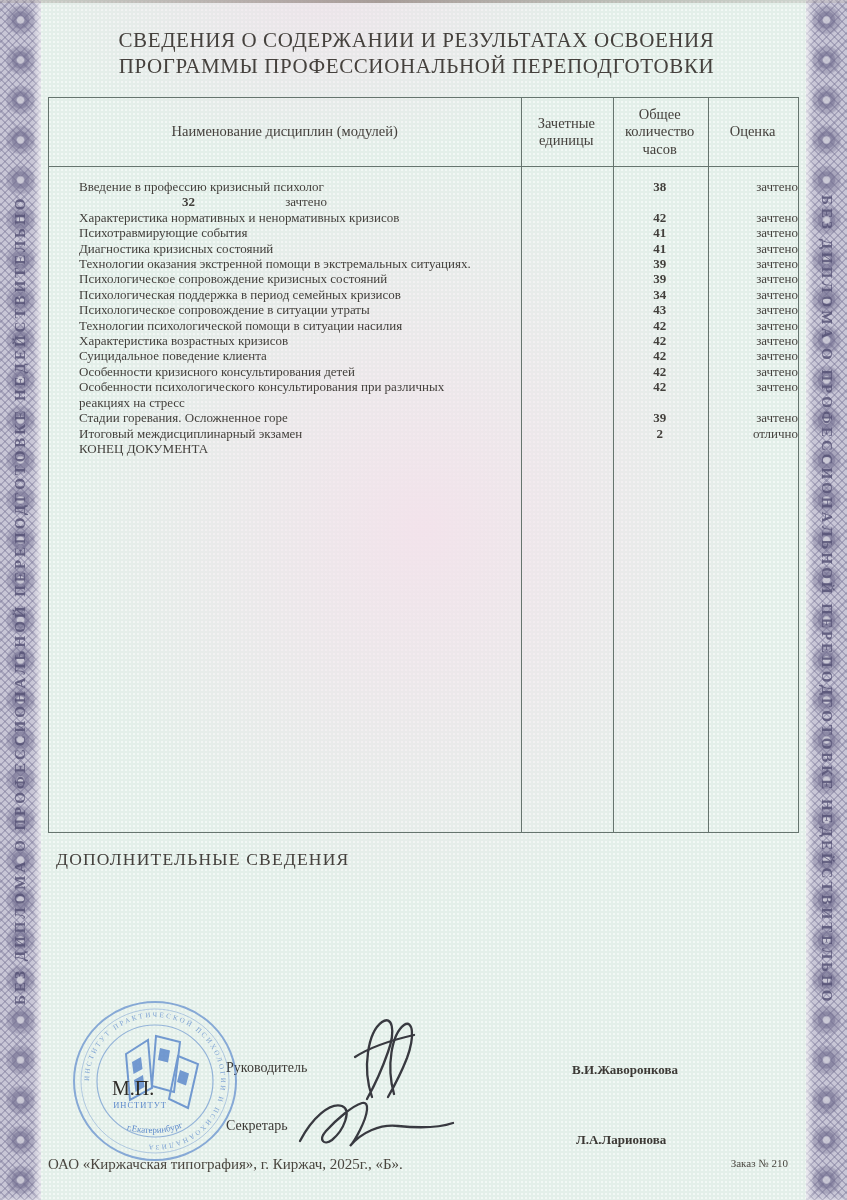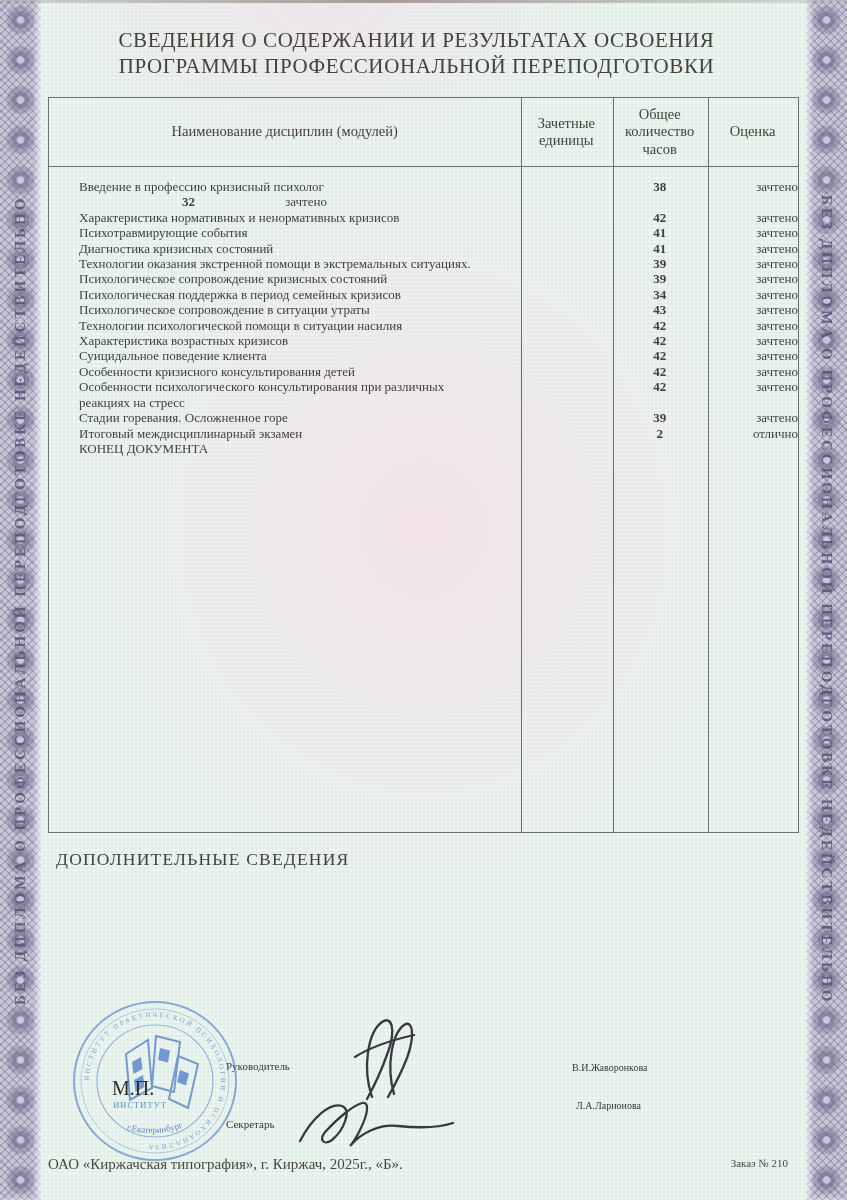--- a/index.html
+++ b/index.html
@@ -45,26 +45,26 @@
   .t-body{position:absolute;top:69px;left:0;right:0;bottom:0;padding-top:12px;
     font-size:13px;line-height:15.4px;color:#423f3b;overflow:hidden;}
   .t-row{display:flex;align-items:flex-start;}
   .c-name{width:472px;box-sizing:border-box;padding-left:30px;padding-right:26px;}
   .c-credits{width:92px;text-align:center;}
   .c-hours{width:95px;text-align:center;font-weight:bold;}
   .c-grade{width:91px;text-align:right;}
   
   .add-heading{position:absolute;left:56px;top:849px;font-size:17.5px;letter-spacing:1.2px;color:#45413d;}
   
-  .role{position:absolute;font-size:11px;color:#3c3935;font-family:Liberation Serif, serif;}
+  .role{position:absolute;font-size:14px;color:#3c3935;font-family:Liberation Serif, serif;}
   .role.director{left:226px;top:1060px;}
   .role.secretary{left:226px;top:1118px;}
-  .sig-name{position:absolute;font-size:10px;color:#3c3935;}
+  .sig-name{position:absolute;font-size:13px;color:#3c3935;font-weight:bold;}
   .sig-name.director{left:572px;top:1062px;}
-  .sig-name.secretary{left:576px;top:1100px;}
+  .sig-name.secretary{left:576px;top:1132px;}
   .stamp-mp{position:absolute;left:112px;top:1077px;font-size:20px;color:#2f2c28;z-index:4;}
   .seal{position:absolute;left:66px;top:996px;width:178px;height:170px;opacity:.88;z-index:3;}
   .ink-layer{position:absolute;inset:0;z-index:4;pointer-events:none;}
   
   .footer-left{position:absolute;left:48px;top:1156px;font-size:15px;color:#4a463f;}
   .footer-right{position:absolute;right:59px;top:1157px;font-size:11px;color:#4a463f;}
 </style>
 </head>
 <body>
 

